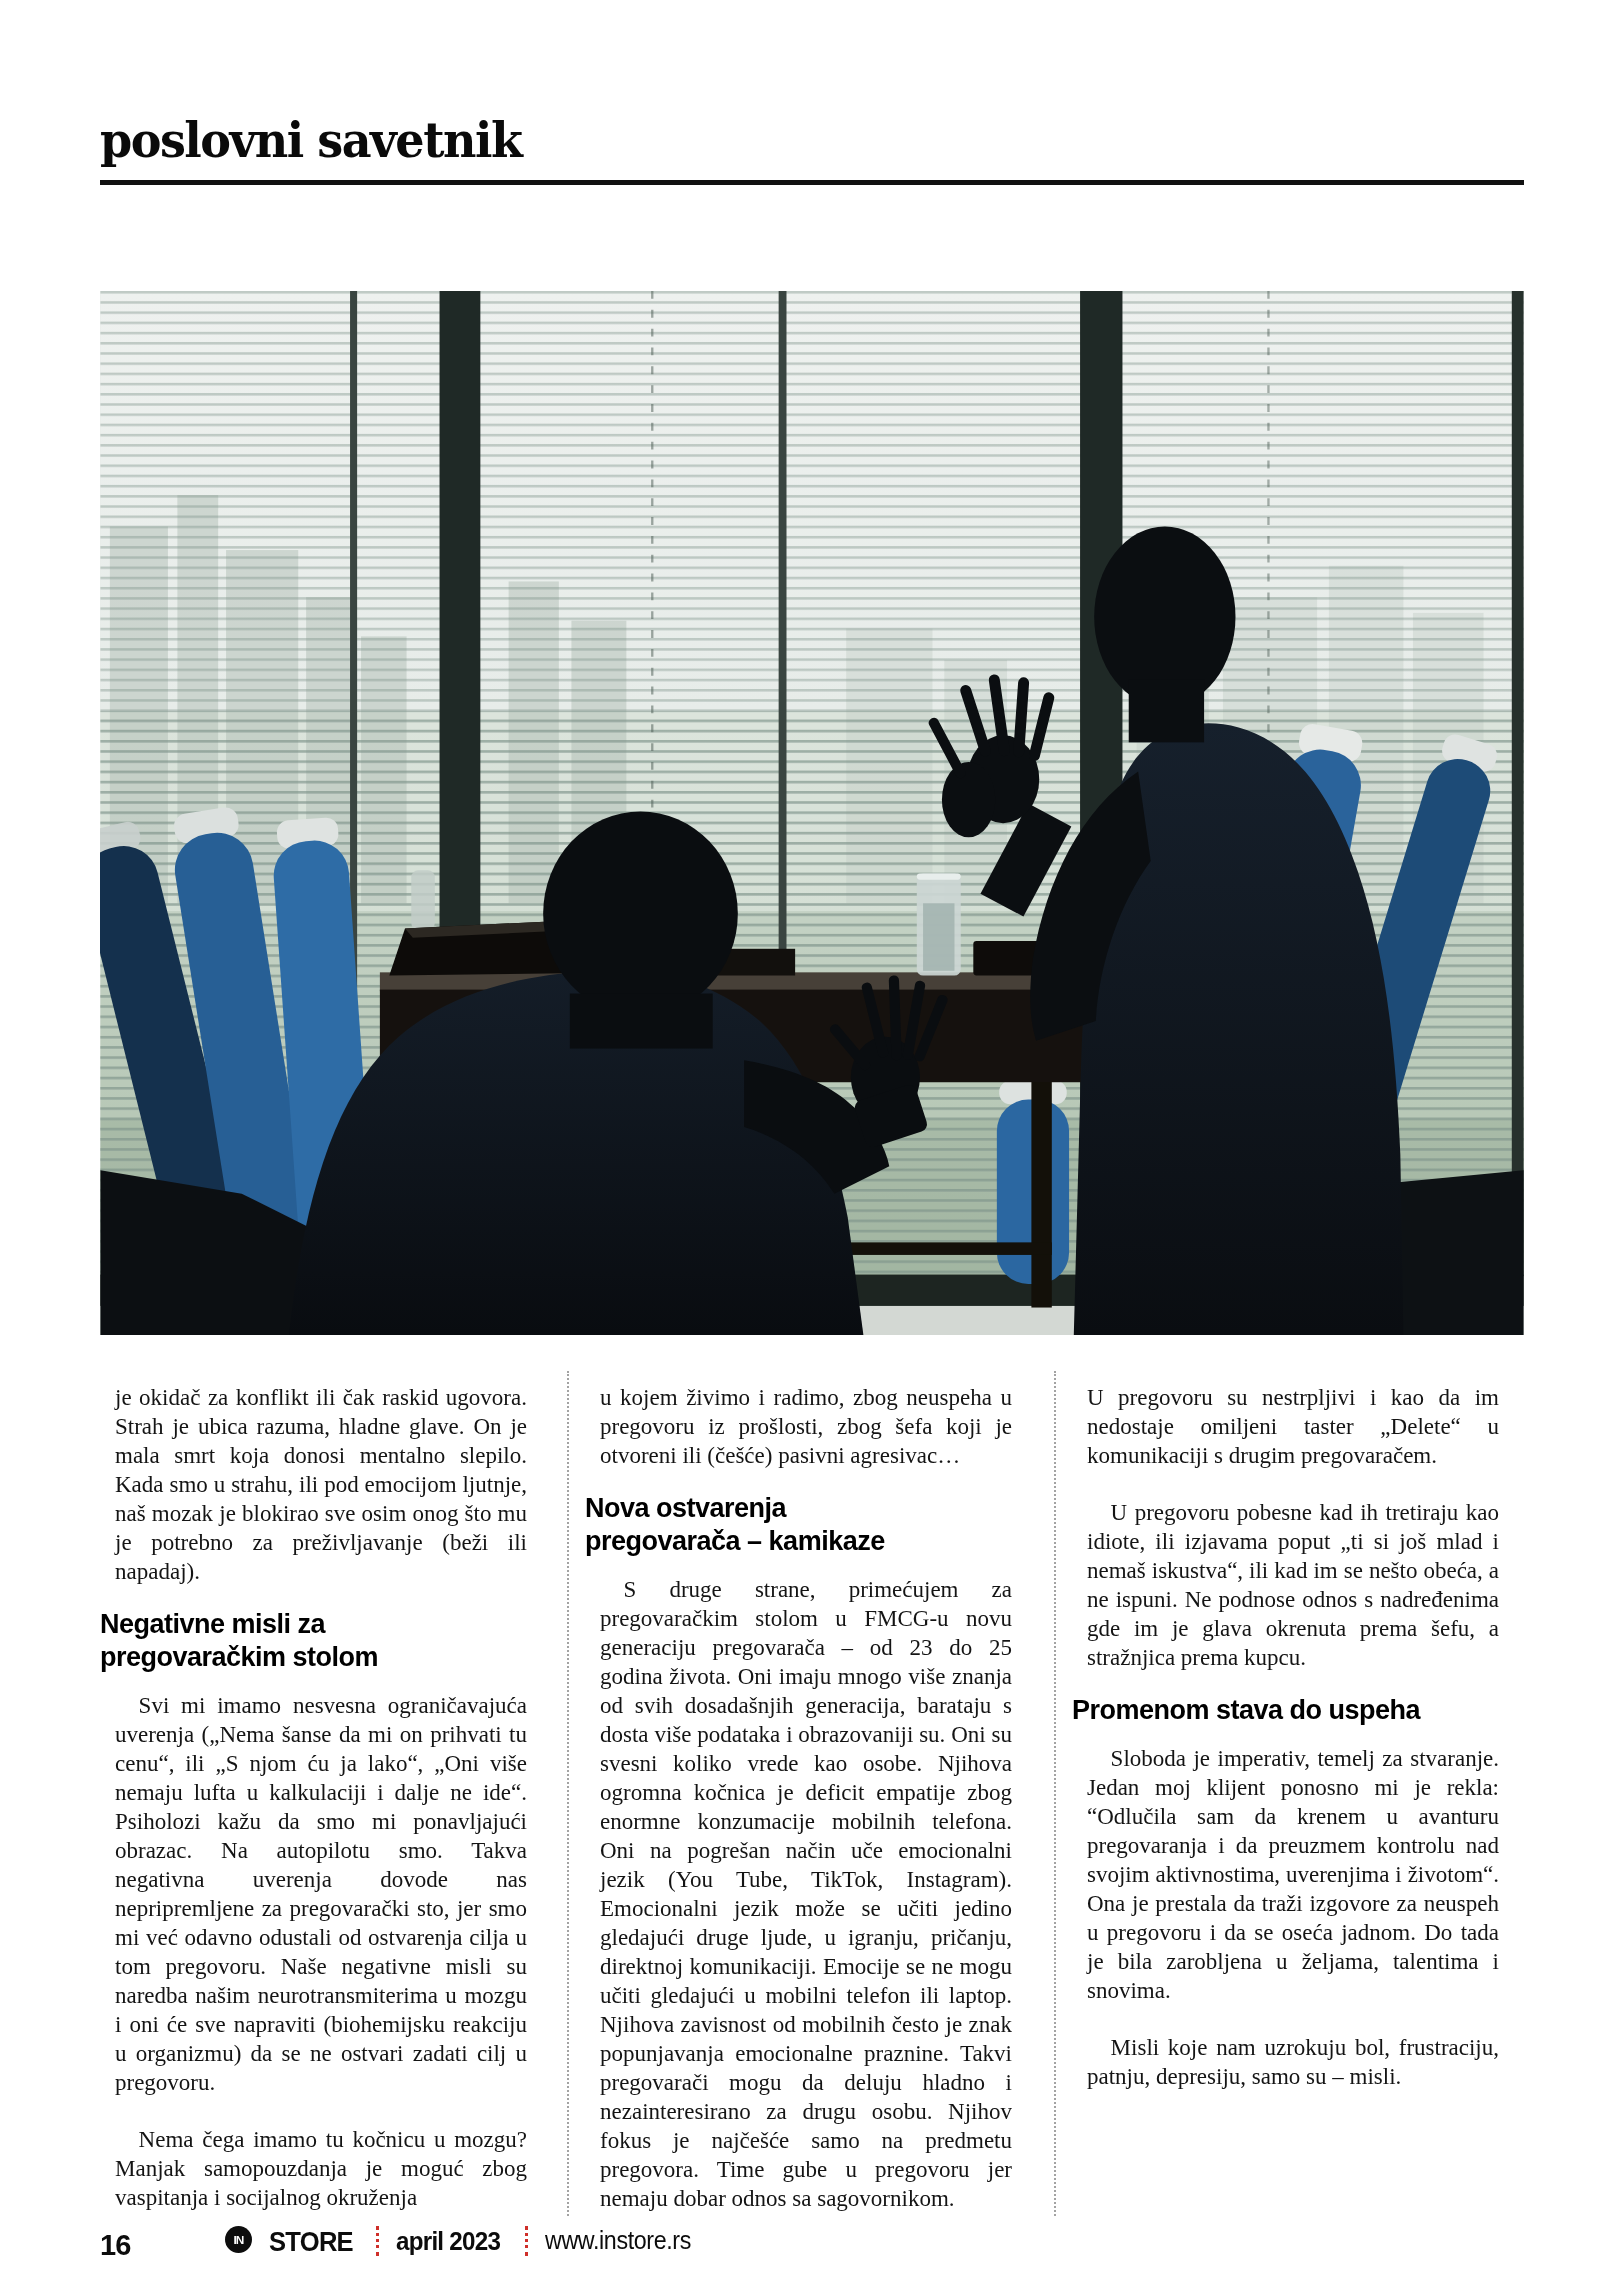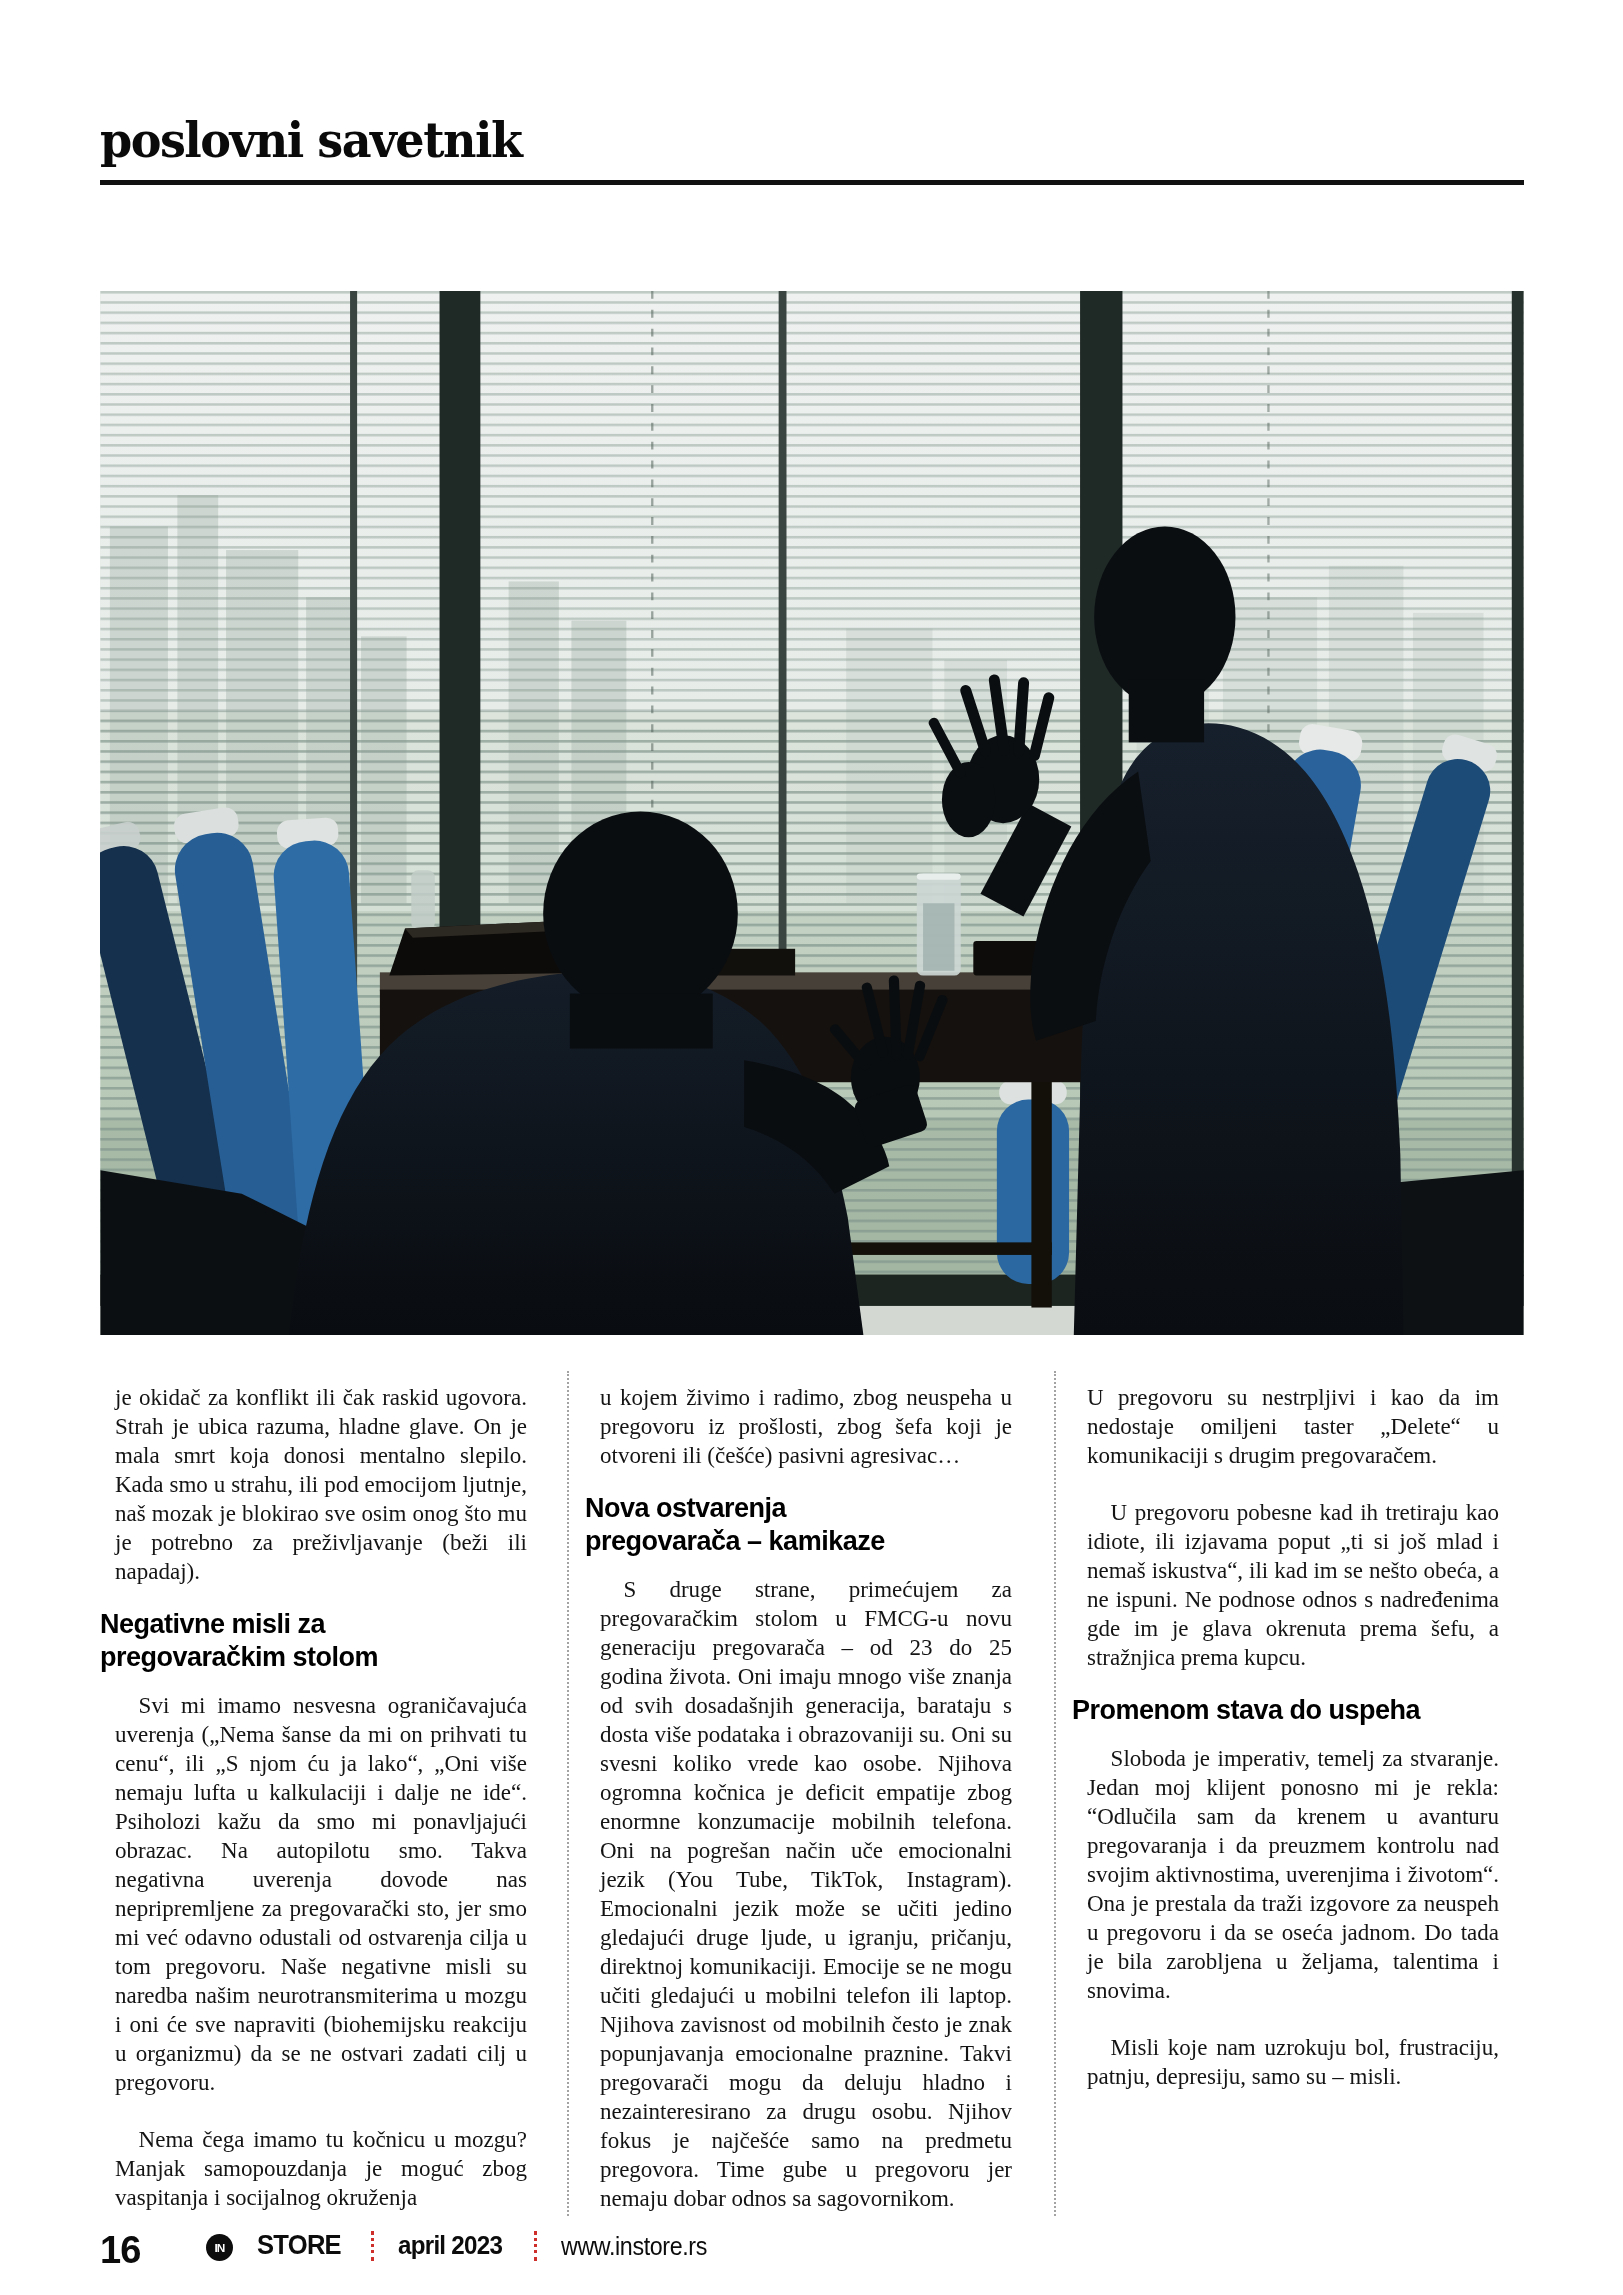--- a/index.html
+++ b/index.html
@@ -29,25 +29,25 @@
   .subhead{
     font-family:"Liberation Sans",sans-serif;font-weight:bold;
     font-size:27px;line-height:33px;letter-spacing:-0.5px;
     white-space:pre-line;color:#000;margin:22px 0 17.3px 0;text-align:left;
   }
   .c1{left:100px}.c2{left:585px}.c3{left:1072px}
   .colsep{position:absolute;top:1371px;height:845px;width:0;border-left:2.4px dotted #a3a3a3}
   .s1{left:567px}.s2{left:1054px}
   .footer-page{
     position:absolute;left:100px;top:2229px;
-    font-family:"Liberation Sans",sans-serif;font-weight:bold;font-size:38px;letter-spacing:-0.8px;color:#0c0c0c;
+    font-family:"Liberation Sans",sans-serif;font-weight:bold;font-size:29px;letter-spacing:-0.8px;color:#0c0c0c;
   }
   .footer-brand{
-    position:absolute;left:206px;top:2226px;height:35px;
-    display:flex;align-items:flex-end;gap:24px;
+    position:absolute;left:225px;top:2226px;height:35px;
+    display:flex;align-items:flex-start;gap:17px;
     font-family:"Liberation Sans",sans-serif;color:#0c0c0c;
   }
   .logo-circle{
     width:27px;height:27px;border-radius:50%;background:#0d0d0d;color:#fff;
     display:flex;align-items:center;justify-content:center;
     font-weight:bold;font-size:11.8px;letter-spacing:-0.8px;flex:0 0 auto;
   }
   .brand-store{font-weight:bold;font-size:27.5px;letter-spacing:-0.8px;transform:scaleX(.93);transform-origin:left center}
   .brand-issue{font-weight:bold;font-size:26px;letter-spacing:-0.8px;transform:scaleX(.93);transform-origin:left center}
   .brand-site{font-size:25px;letter-spacing:-0.4px;transform:scaleX(.93);transform-origin:left center}

